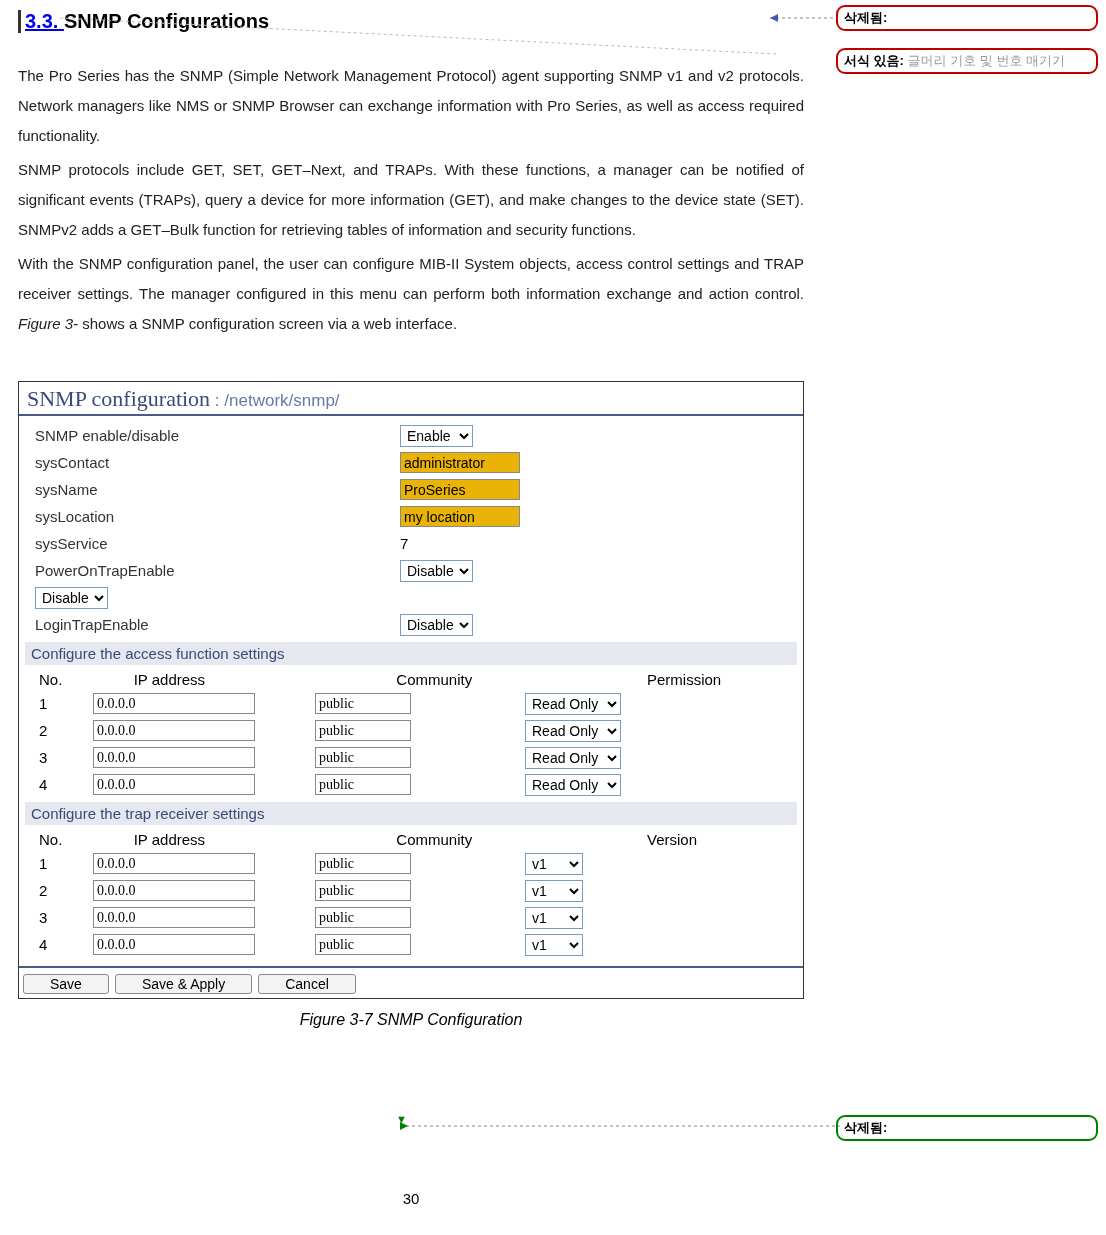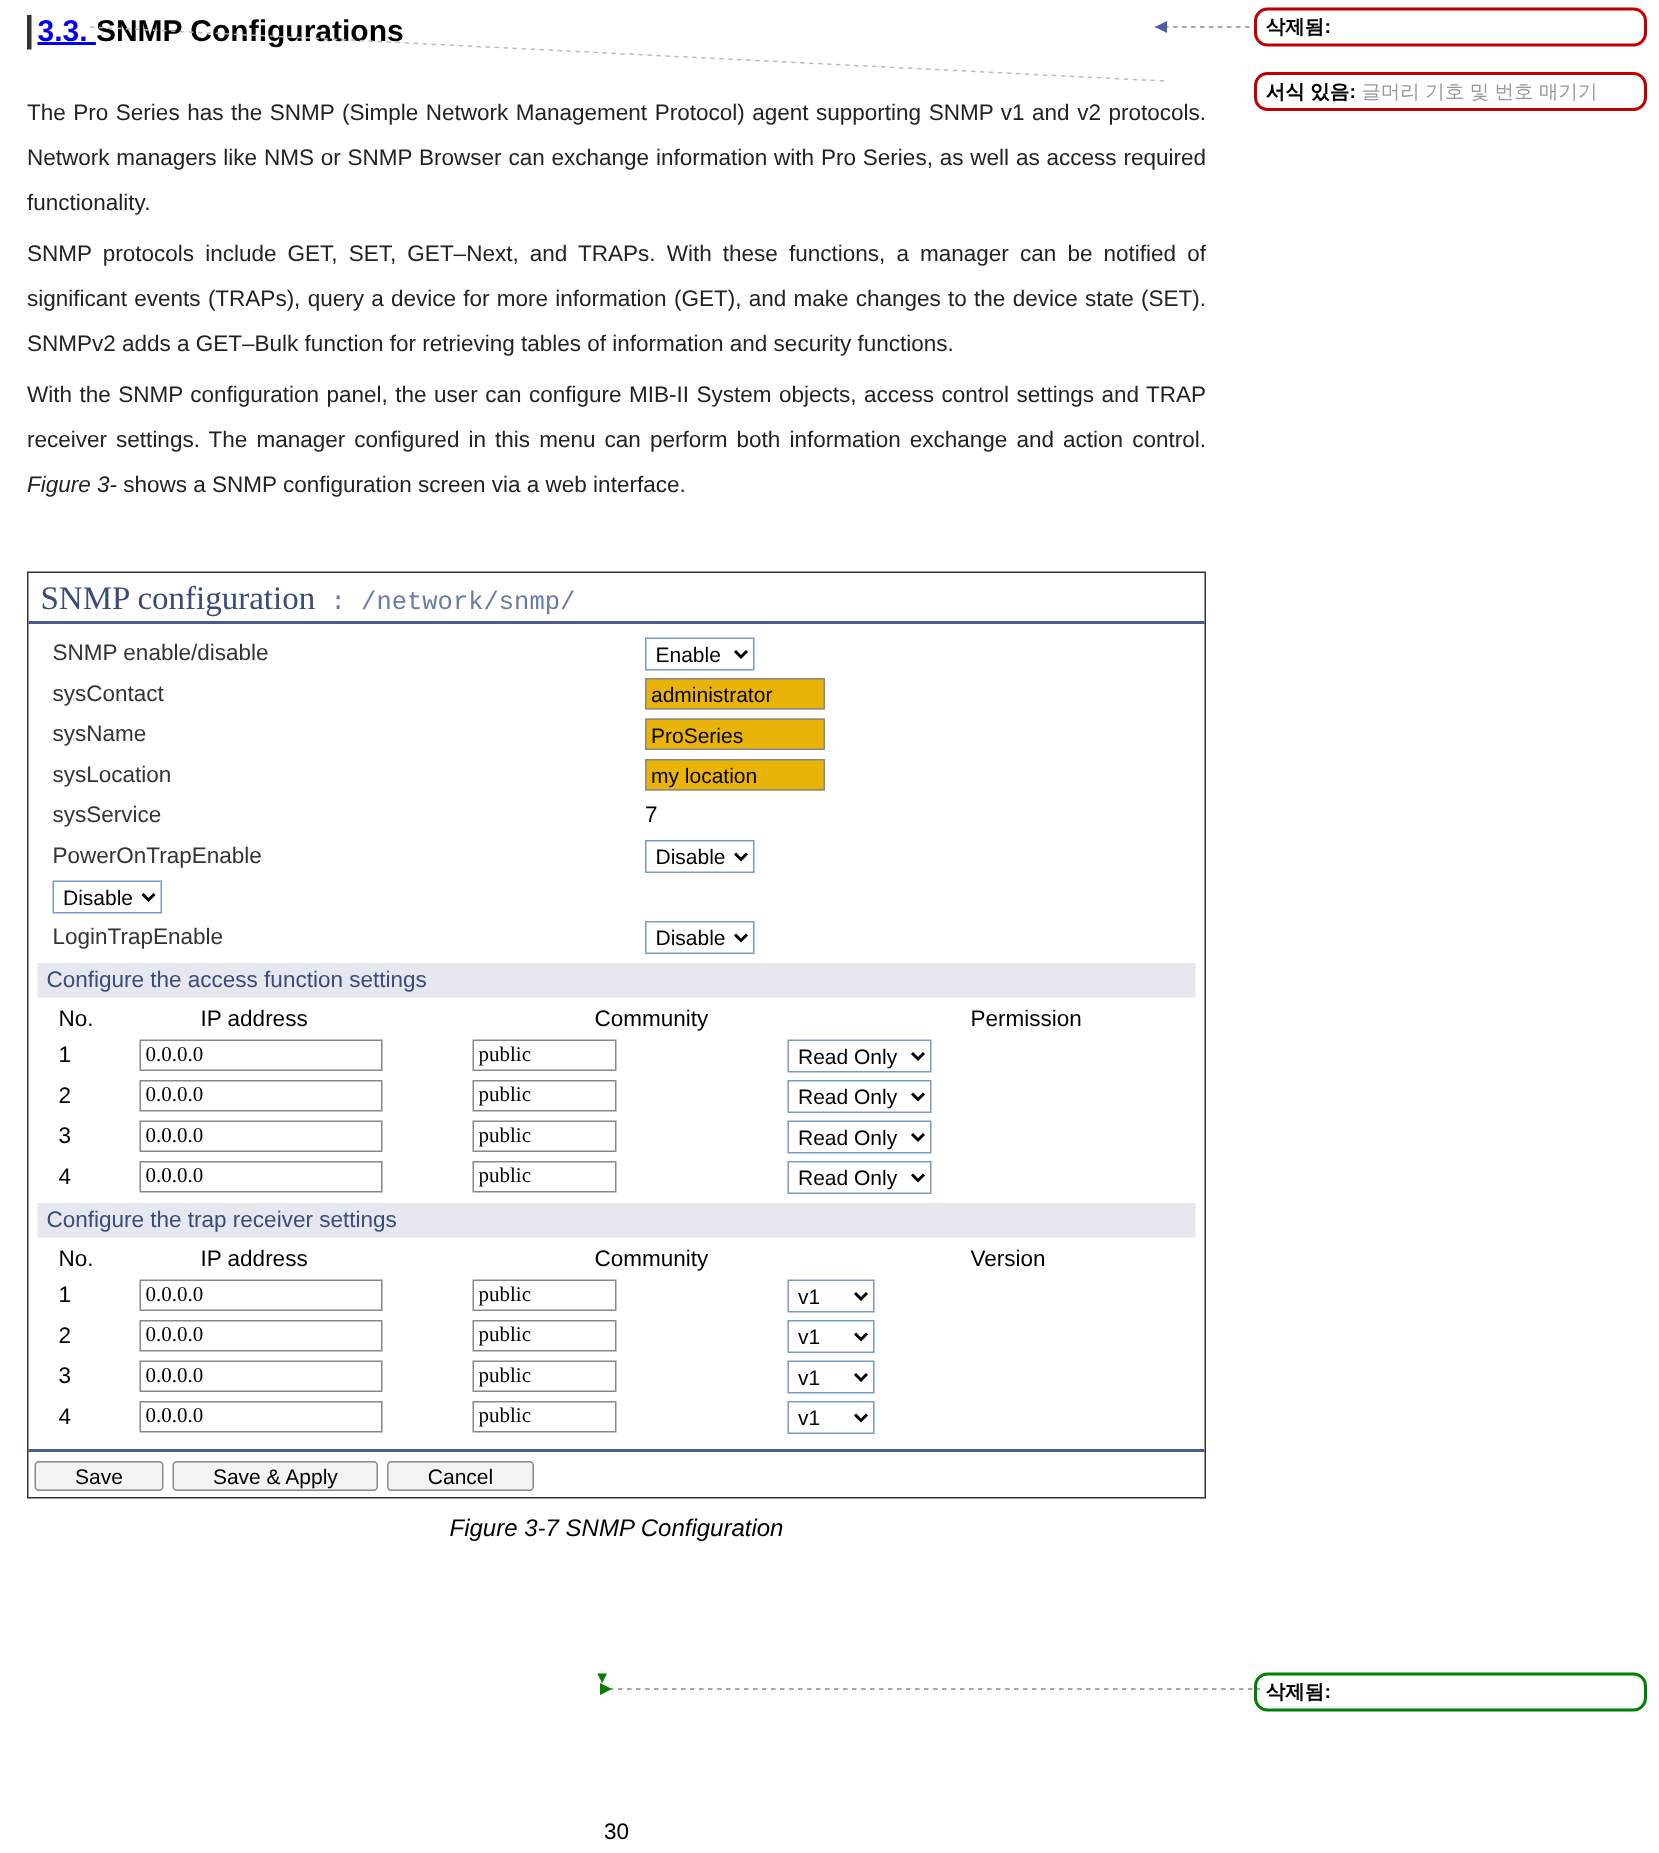--- a/index.html
+++ b/index.html
@@ -41,31 +41,30 @@
       border: 1px solid #333;
       padding: 0;
     }
     .fig-title-bar {
       padding: 4px 8px 2px 8px;
       font-size: 22px;
       font-family: "Times New Roman", serif;
       color: #3a4a7a;
       border-bottom: 2px solid #4a5a8a;
     }
-    .fig-title-bar .path { color: #6a7aa8; font-family: Liberation Mono, monospace; font-size: 17px;}
+    .fig-title-bar .path { color: #6a7aa8; font-family: Liberation Sans, sans-serif; font-size: 17px;}
     .fig-body {
       padding: 6px 16px 8px 16px;
       font-size: 15px;
       font-family: Arial, sans-serif;
     }
     .fld-row {
       display: flex;
       align-items: center;
       height: 27px;
-      gap: 30px;
     }
     .fld-label {
       width: 365px;
       color: #333;
     }
     .fld-input {
       height: 21px;
       font-size: 14px;
       padding: 0 3px;
       border: 1px solid #888;
@@ -127,21 +126,21 @@
       font-family: Arial, sans-serif;
     }
     .caption {
       text-align: center;
       font-style: italic;
       font-size: 16px;
       margin-top: 12px;
     }
     .page-num {
       position: absolute;
-      bottom: 5px;
+      bottom: 28px;
       width: 822px;
       text-align: center;
       font-size: 15px;
     }
     .comment {
       position: absolute;
       border: 2px solid;
       border-radius: 9px;
       background: #fff;
       font-size: 13px;

